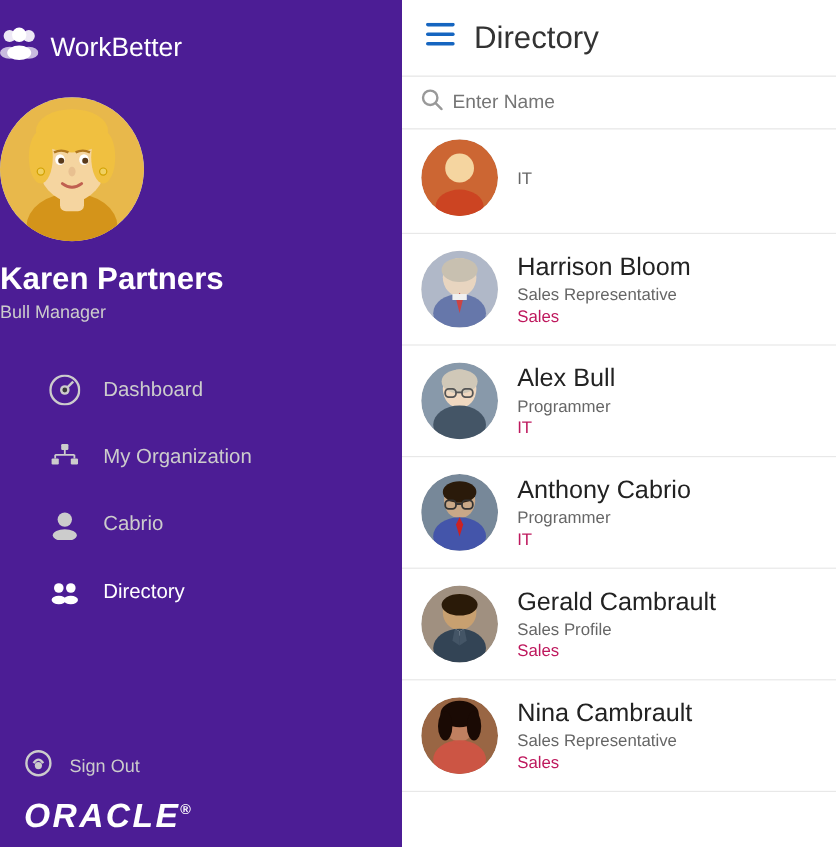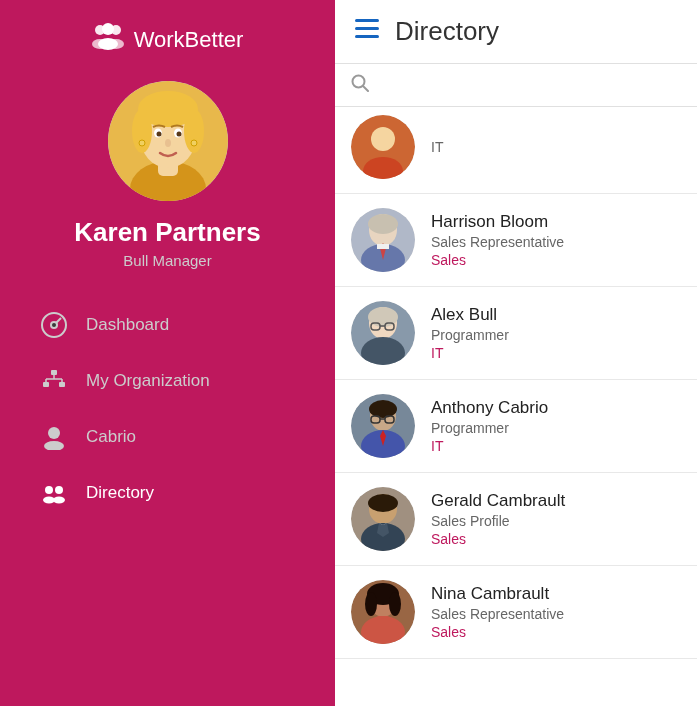--- a/index.html
+++ b/index.html
@@ -8,24 +8,24 @@
       height: 706px;
       font-family: 'Helvetica Neue', Arial, sans-serif;
       display: flex;
       overflow: hidden;
     }
 
     
     .sidebar {
       width: 335px;
       min-width: 335px;
-      background: #be185d;
+      background: #4c1d95;
       display: flex;
       flex-direction: column;
-      align-items: center;
+      align-items: flex-start;
       color: #fff;
       position: relative;
     }
 
     .sidebar-header {
       display: flex;
       align-items: center;
       gap: 10px;
       padding: 22px 0 16px;
     }
@@ -221,21 +221,21 @@
     }
 
     .dir-info {
       display: flex;
       flex-direction: column;
       gap: 2px;
       justify-content: center;
     }
 
     .dir-name {
-      font-size: 17px;
+      font-size: 21px;
       font-weight: 500;
       color: #222;
     }
 
     .dir-role {
       font-size: 14px;
       color: #666;
     }
 
     .dir-dept {
@@ -352,20 +352,35 @@
           <circle cx="8" cy="10" r="4" fill="#fff"></circle>
           <ellipse cx="8" cy="20" rx="6" ry="3.5" fill="#fff"></ellipse>
           <circle cx="18" cy="10" r="4" fill="#fff"></circle>
           <ellipse cx="18" cy="20" rx="6" ry="3.5" fill="#fff"></ellipse>
         </svg>
       </div>
       <span class="nav-label">Directory</span>
     </div>
   </nav>
 
+  <div class="sidebar-bottom">
+    <div class="sign-out-row">
+      <div>
+        <svg width="24" height="24" viewBox="0 0 24 24" fill="#ccc">
+          <circle cx="12" cy="12" r="10" stroke="#ccc" stroke-width="2" fill="none"></circle>
+          <path d="M8 12 Q12 6 16 12" stroke="#ccc" stroke-width="2" fill="none"></path>
+          <circle cx="12" cy="14" r="3" fill="#ccc"></circle>
+        </svg>
+      </div>
+      <span>Sign Out</span>
+    </div>
+    <div class="oracle-logo">
+      <span>ORACLE</span><sup style="font-size:12px;font-style:normal;">®</sup>
+    </div>
+  </div>
 </div>
 
 <div class="main">
 
   <div class="top-bar">
     <div class="hamburger-icon">
       <svg width="24" height="20" viewBox="0 0 24 20" fill="#1565c0">
         <rect y="0" width="24" height="3" rx="1.5" fill="#1565c0"></rect>
         <rect y="8" width="24" height="3" rx="1.5" fill="#1565c0"></rect>
         <rect y="16" width="24" height="3" rx="1.5" fill="#1565c0"></rect>
@@ -374,20 +389,21 @@
     <h1 class="page-title">Directory</h1>
   </div>
 
   <div class="search-bar">
     <div class="search-icon-wrap">
       <svg width="18" height="18" viewBox="0 0 18 18" fill="none">
         <circle cx="7.5" cy="7.5" r="6" stroke="#999" stroke-width="2"></circle>
         <line x1="12" y1="12" x2="17" y2="17" stroke="#999" stroke-width="2" stroke-linecap="round"></line>
       </svg>
     </div>
+    <input class="search-input" type="text" placeholder="Enter Name" style="">
   </div>
 
   <div class="directory-list">
 
     <div class="dir-item-partial">
       <div class="dir-avatar">
         <svg width="64" height="64" viewBox="0 0 64 64">
           <circle cx="32" cy="32" r="32" fill="#cc6633"></circle>
           <circle cx="32" cy="24" r="12" fill="#f5d5a0"></circle>
           <ellipse cx="32" cy="56" rx="20" ry="14" fill="#cc4422"></ellipse>

